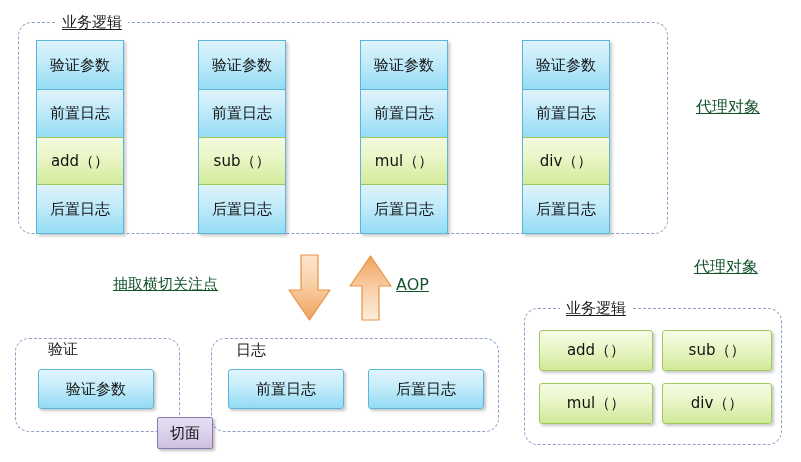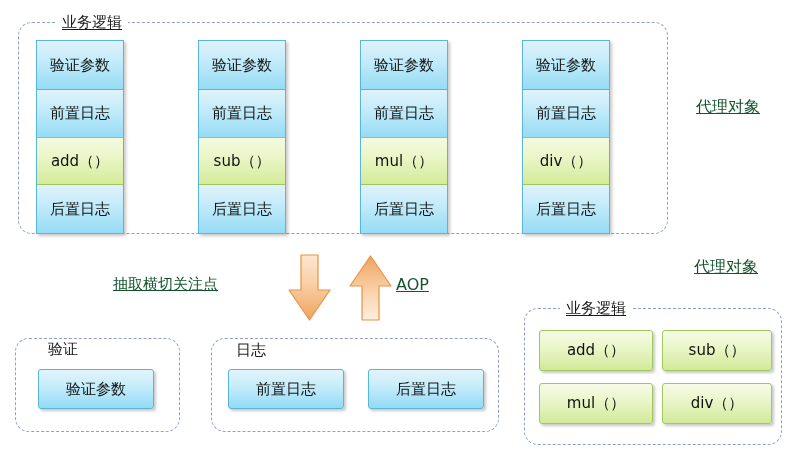--- a/index.html
+++ b/index.html
@@ -215,20 +215,21 @@
 
   <div class="panel" style="left:15px; top:338px; width:165px; height:94px;"></div>
   <div class="panel-title" style="left:42px; top:329px;margin-top:11px;">验证</div>
   <div class="box" style="left:38px; top:369px; width:116px; height:40px;">验证参数</div>
 
   <div class="panel" style="left:211px; top:338px; width:288px; height:94px;"></div>
   <div class="panel-title" style="left:230px; top:329px;margin-top:12px;">日志</div>
   <div class="box" style="left:228px; top:369px; width:116px; height:40px;">前置日志</div>
   <div class="box" style="left:368px; top:369px; width:116px; height:40px;">后置日志</div>
 
+  <div class="chip" style="left:157px; top:417px; width:56px; height:32px;">切面</div>
 
   <div class="panel" style="left:524px; top:308px; width:258px; height:137px;"></div>
   <div class="panel-title underlined" style="left:560px; top:299px;">业务逻辑</div>
 
   <div class="gbox" style="left:539px; top:330px; width:114px; height:41px;">add（）</div>
   <div class="gbox" style="left:662px; top:330px; width:110px; height:41px;">sub（）</div>
   <div class="gbox" style="left:539px; top:383px; width:114px; height:41px;">mul（）</div>
   <div class="gbox" style="left:662px; top:383px; width:110px; height:41px;">div（）</div>
 
 </div>

